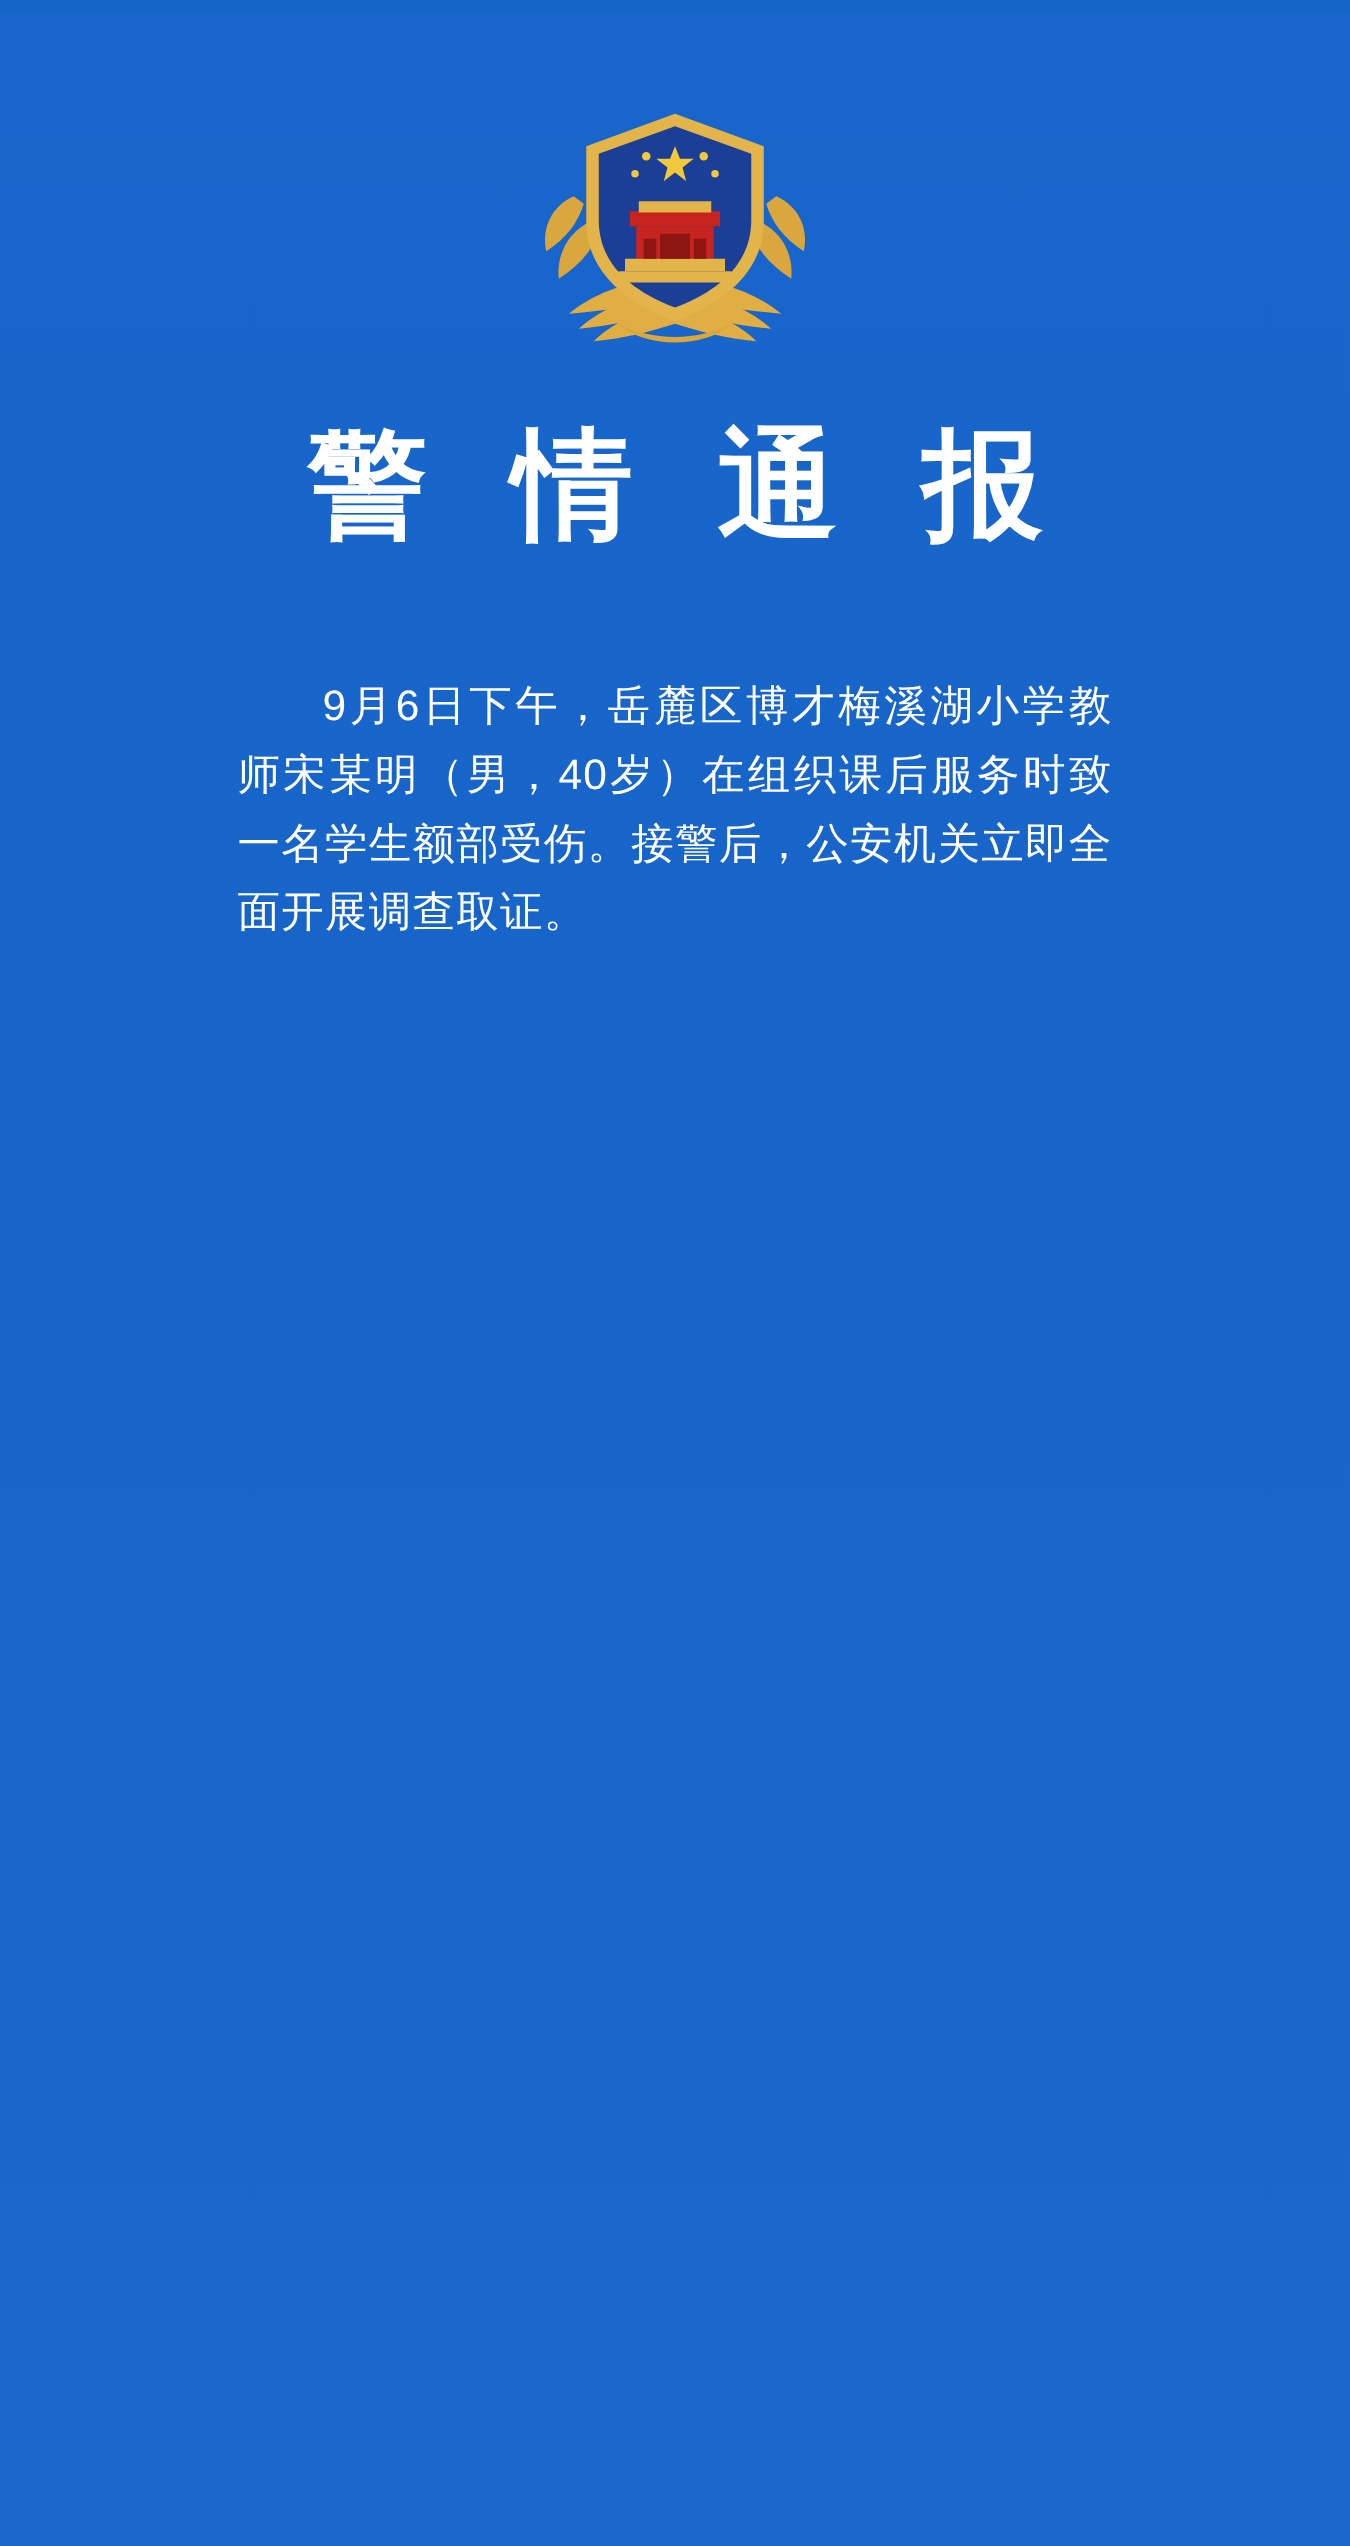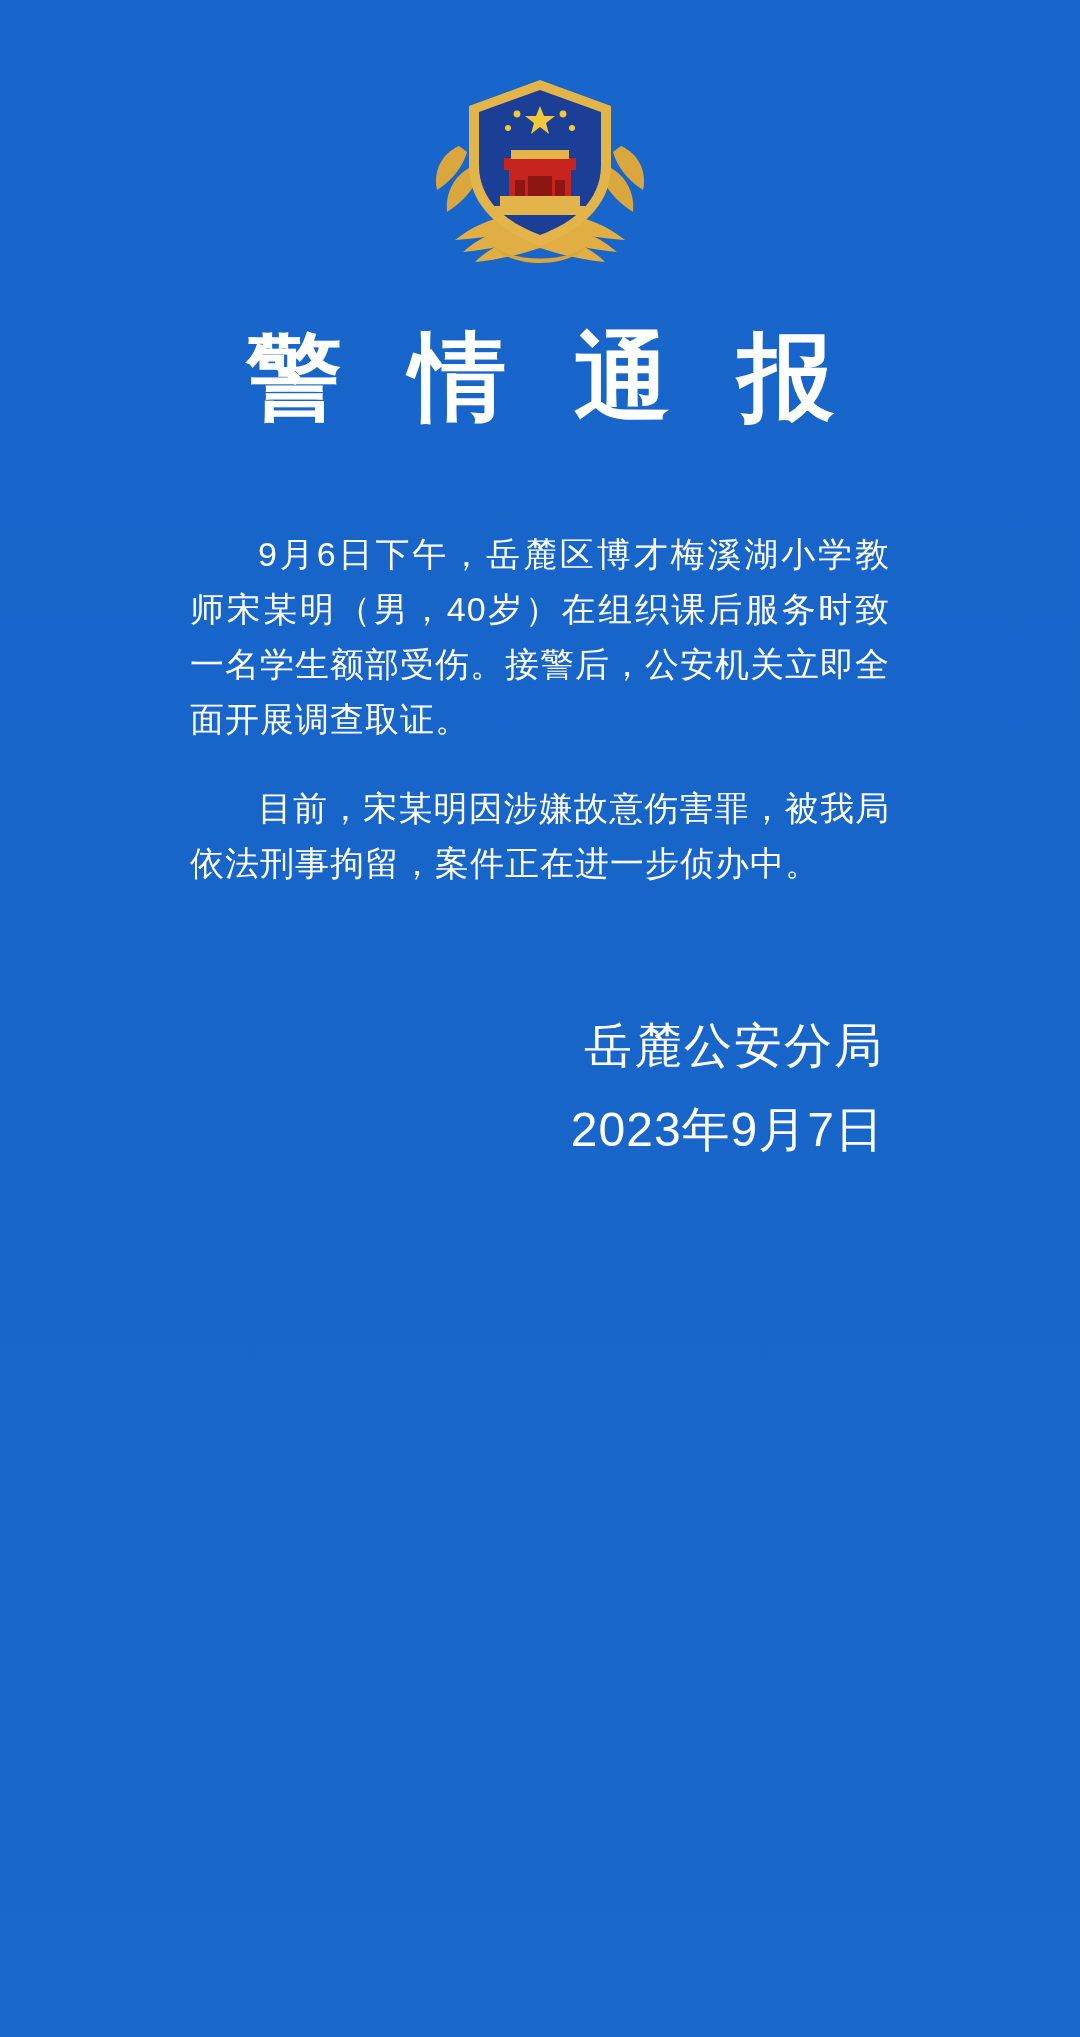--- a/index.html
+++ b/index.html
@@ -15,20 +15,21 @@
     font-family: "Liberation Sans", "DejaVu Sans", sans-serif;
   }
 
   .poster {
     position: absolute;
     inset: 0;
     background: linear-gradient(180deg, #1866cb 0%, #1765c9 45%, #1a68cb 100%);
     display: flex;
     flex-direction: column;
     align-items: center;
+    margin-top: 11px;
   }
 
   
   .emblem-wrap {
     margin-top: 62px;
     width: 230px;
     height: 215px;
     position: relative;
   }
   .emblem-wrap svg { display: block; width: 100%; height: 100%; }
@@ -127,21 +128,16 @@
       </g>
 
       <path d="M70 186 C 95 200, 135 200, 160 186 C 140 206, 90 206, 70 186 Z" fill="#d9a73d"></path>
     </svg>
   </div>
 
   <div class="title">警 情 通 报</div>
 
   <div class="body-block">
     <p class="para">9月6日下午，岳麓区博才梅溪湖小学教师宋某明（男，40岁）在组织课后服务时致一名学生额部受伤。接警后，公安机关立即全面开展调查取证。</p>
-    <p class="para">目前，宋某明因涉嫌故意伤害罪，被我局依法刑事拘留，案件正在进一步侦办中。</p>
   </div>
 
-  <div class="sign-block">
-    <span class="sign-line">岳麓公安分局</span>
-    <span class="sign-date">2023年9月7日</span>
-  </div>
 
 </div>
 
 </body></html>

